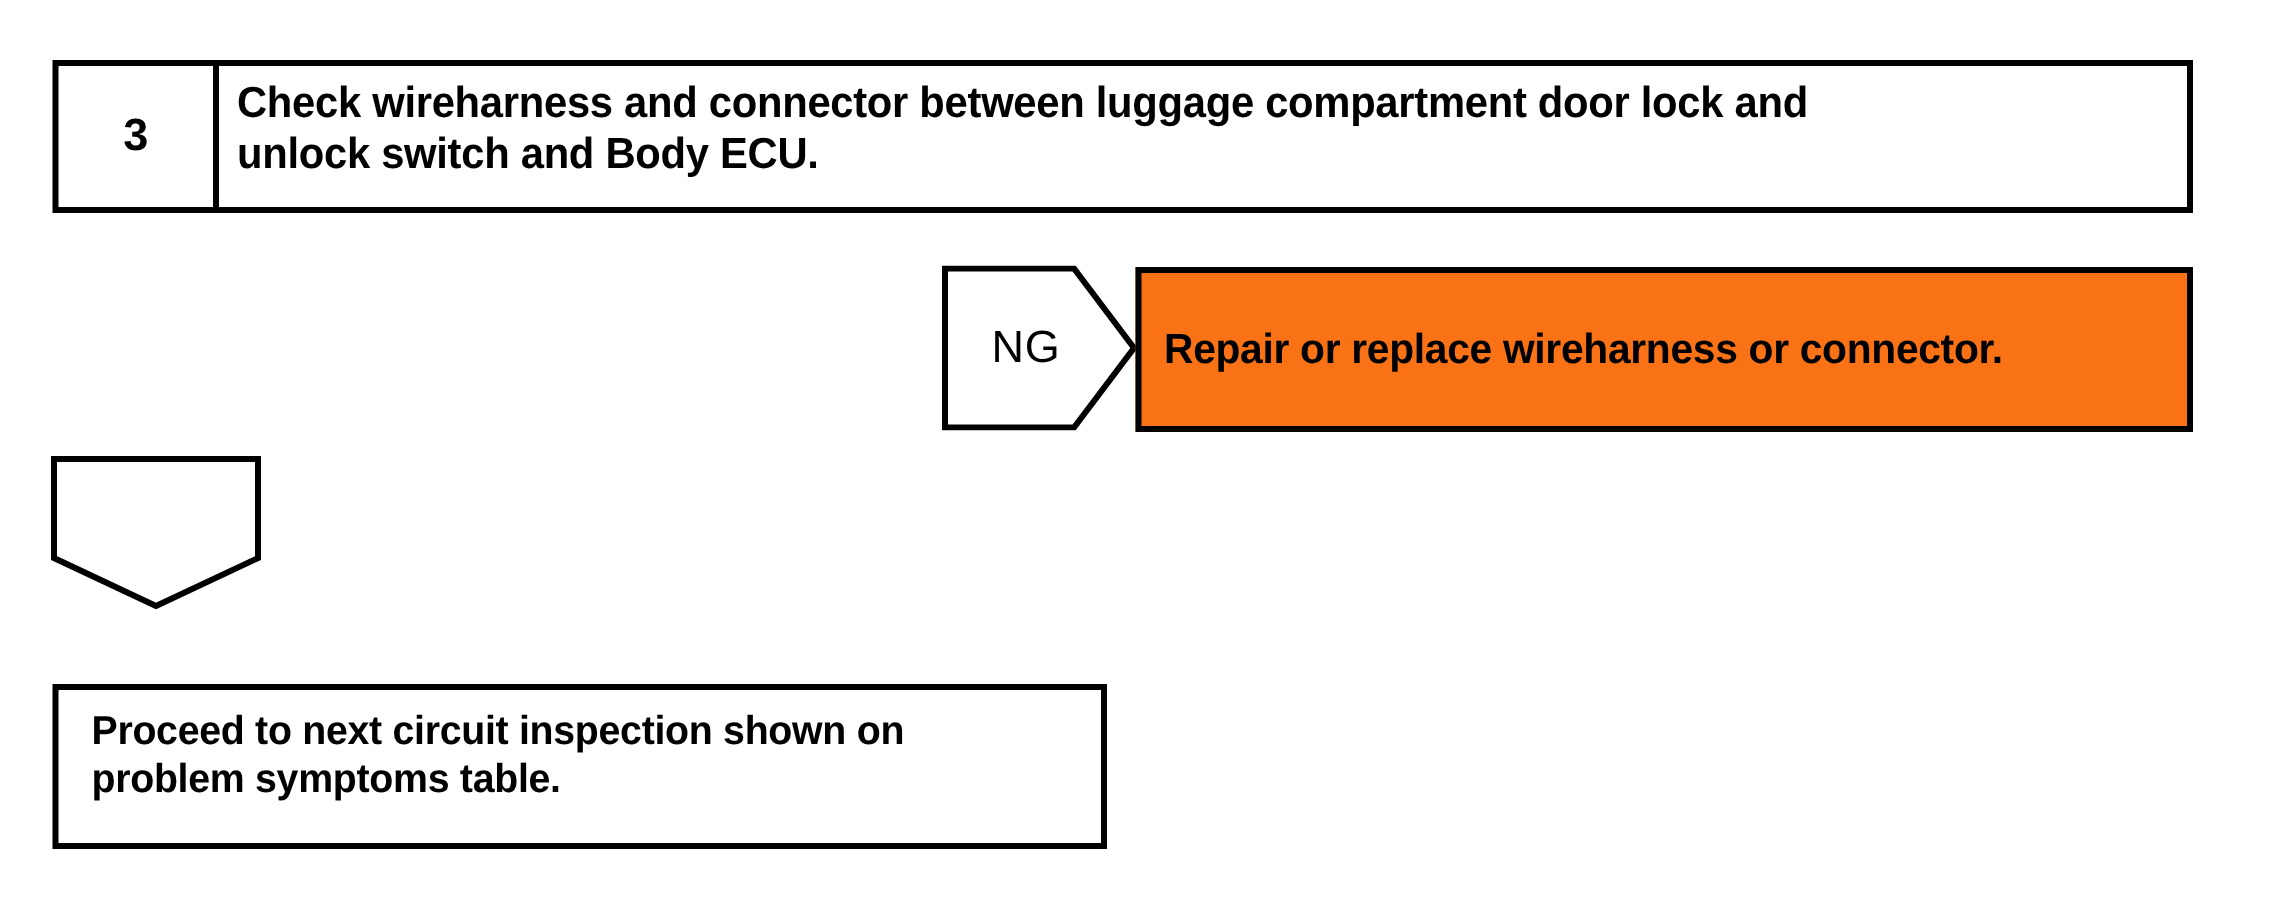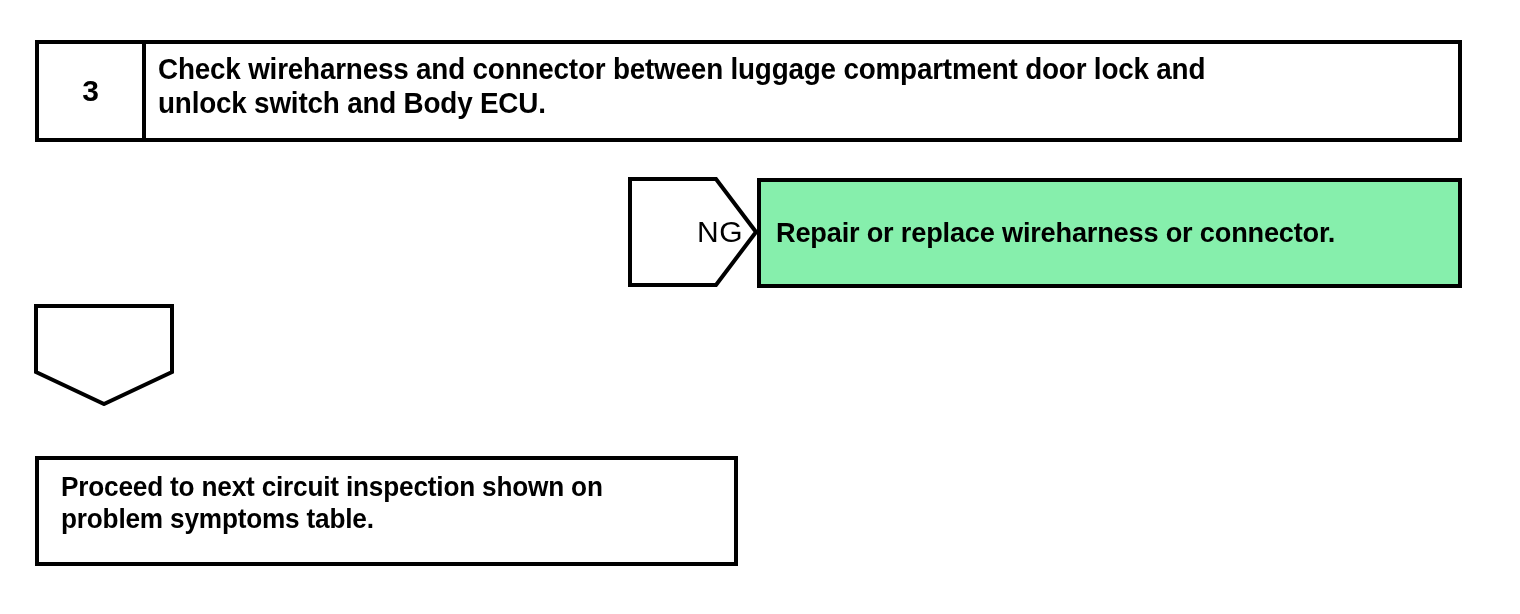--- a/index.html
+++ b/index.html
@@ -84,33 +84,32 @@
     left: 628px;
     top: 177px;
     width: 112px;
     height: 110px;
     display: flex;
     align-items: center;
     justify-content: center;
     font-size: 30px;
     font-weight: normal;
     letter-spacing: 0.5px;
-    margin-left: 36px;
   }
 
   
   .repair-box {
     position: absolute;
     left: 757px;
     top: 178px;
     width: 705px;
     height: 110px;
     box-sizing: border-box;
     border: 4px solid #000;
-    background: #86efac;
+    background: #f97316;
     display: flex;
     align-items: center;
     padding-left: 15px;
   }
   .repair-text {
     font-size: 28px;
     font-weight: bold;
     line-height: 1.15;
     letter-spacing: -0.2px;
     transform: scaleX(0.97);

